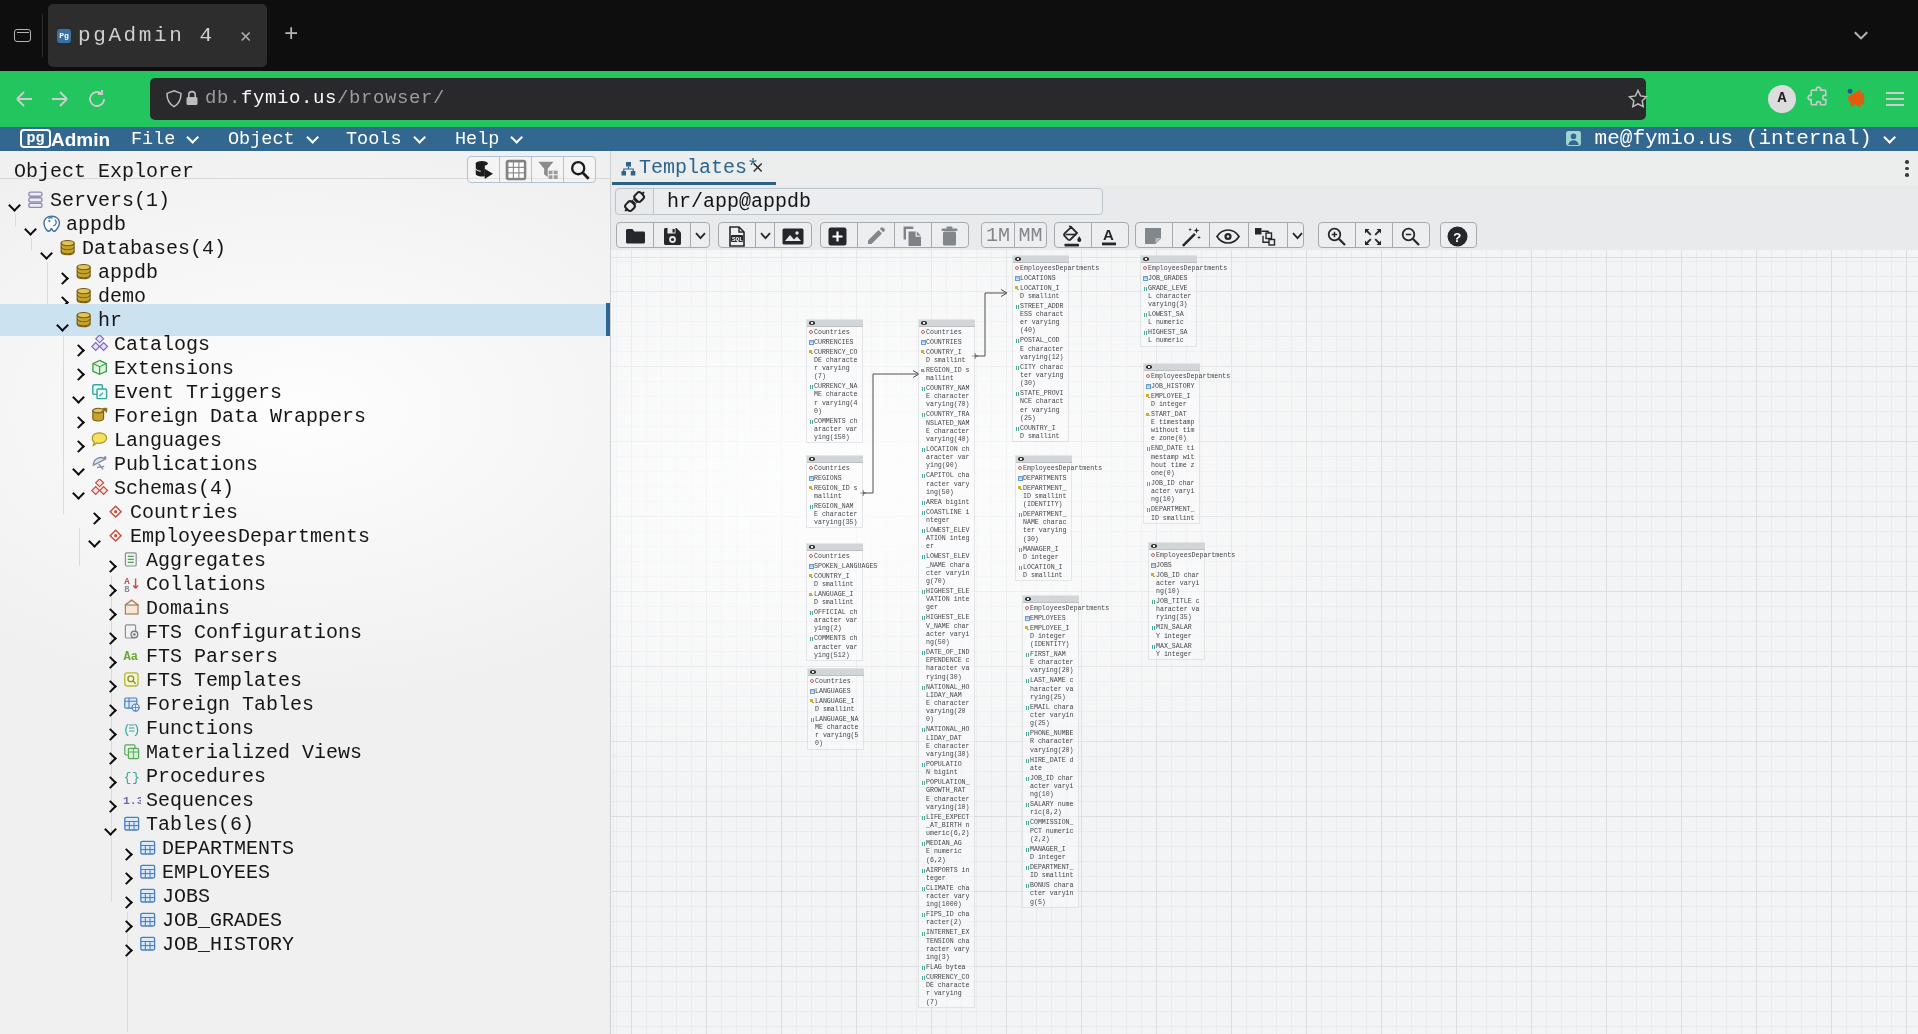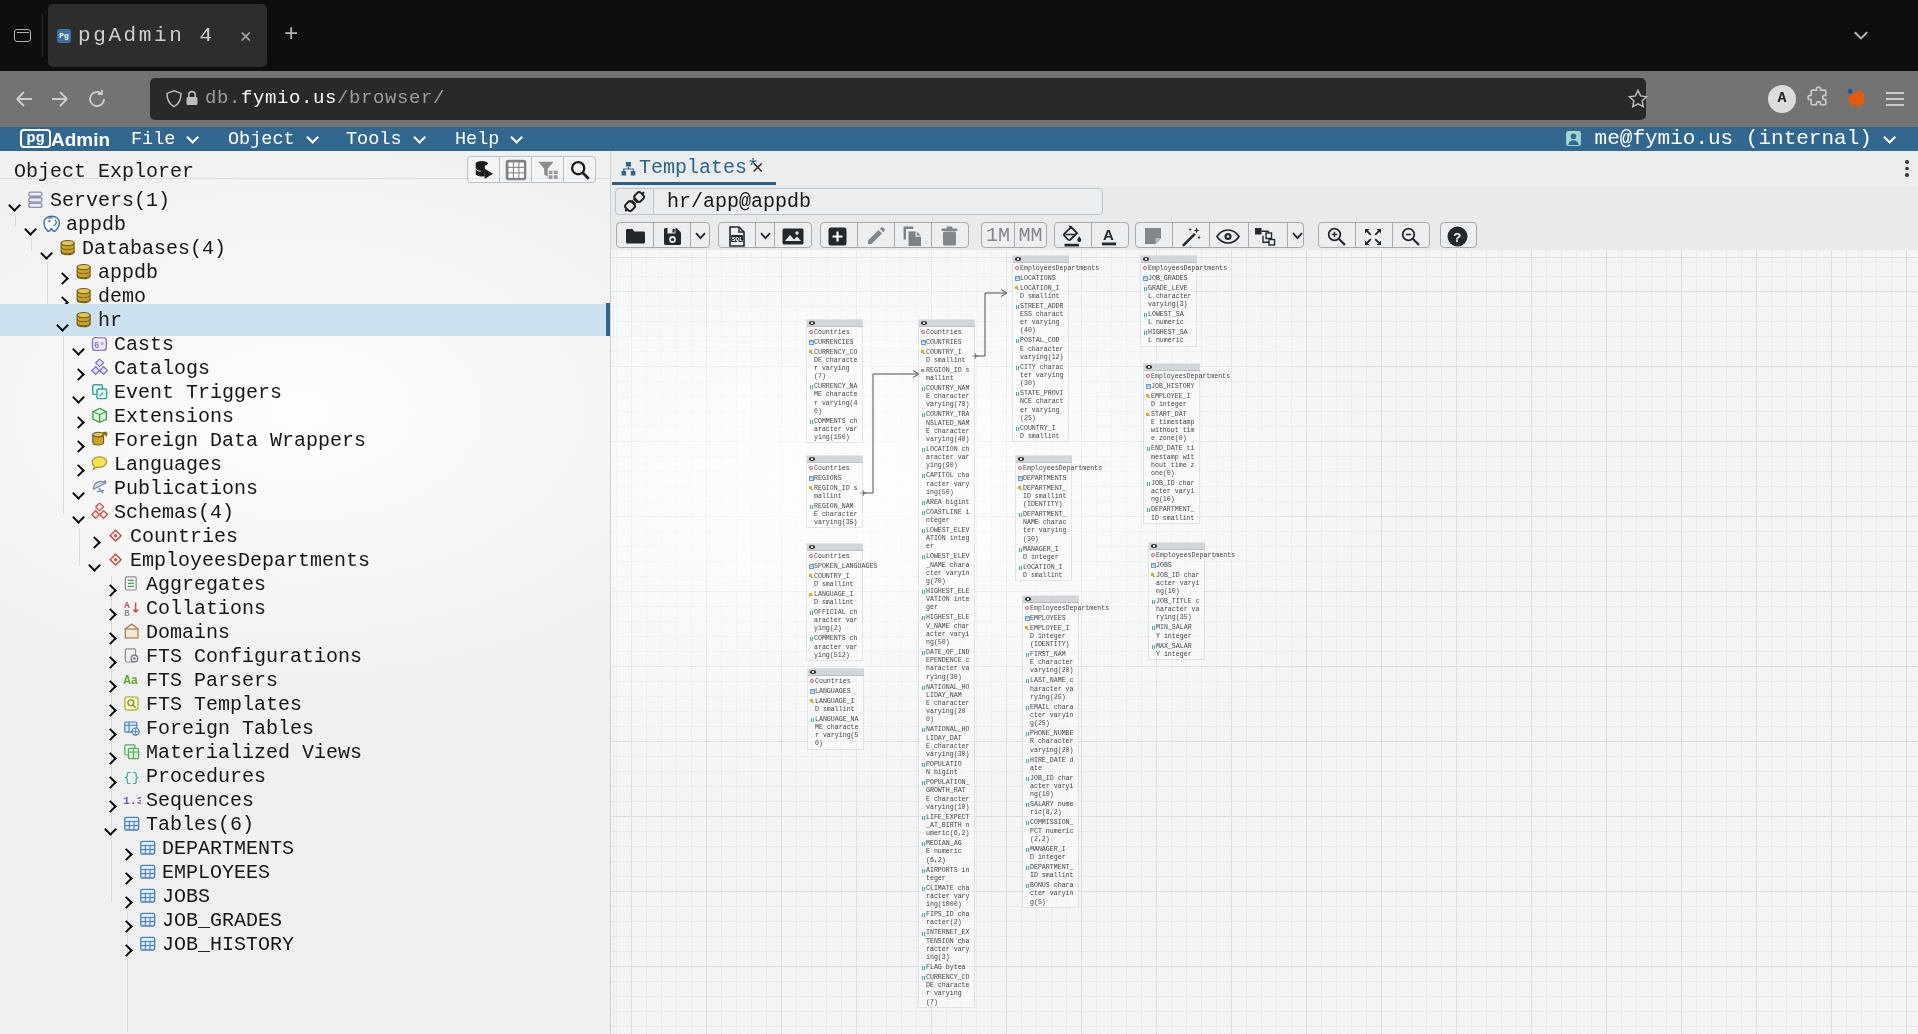--- a/index.html
+++ b/index.html
@@ -8,21 +8,21 @@
 #fav{position:absolute;left:9px;top:25px;width:14px;height:14px;border-radius:3px;background:#3c71a2;color:#fff;
  font:bold 8px/14px "Liberation Mono",monospace;text-align:center;}
 #tabtitle{position:absolute;left:30px;top:20px;color:#cfcfcf;font-size:21px;letter-spacing:2.6px;}
 #tabx{position:absolute;left:192px;top:20px;color:#aeaeae;font-size:19px;}
 #newtab{position:absolute;left:284px;top:21px;color:#b5b5b5;font-size:24px;font-weight:400;}
 #tablist{position:absolute;left:14px;top:29px;width:17px;height:13px;border:1.6px solid #b4b4b4;border-radius:3px;}
 #tablist:before{content:"";position:absolute;left:1.5px;right:1.5px;top:1.6px;height:1.6px;background:#b4b4b4;}
 #tabsep{position:absolute;left:42px;top:14px;width:1px;height:43px;background:#2c2c2d;}
 #alltabs{position:absolute;left:1852px;top:26px;width:18px;height:18px;}
 
-#navbar{position:absolute;left:0;top:71px;width:1918px;height:56px;background:#737373;}
+#navbar{position:absolute;left:0;top:71px;width:1918px;height:56px;background:#22c55e;}
 .nbtn{position:absolute;top:85px;color:#cdcdcd;font-size:21px;}
 #urlbar{position:absolute;left:150px;top:7px;width:1496px;height:42px;background:#29292b;border-radius:5px;}
 #urltext{position:absolute;left:55px;top:9px;font-size:19px;color:#9c9ca0;letter-spacing:0.6px;}
 #urltext b{color:#fafafc;font-weight:normal;}
 
 #menubar{position:absolute;left:0;top:127px;width:1918px;height:24px;background:#32678f;color:#fff;}
 .mitem{position:absolute;top:2px;font-size:18.5px;color:#fff;}
 .mchev{display:inline-block;width:9px;height:9px;border-right:2.2px solid #fff;border-bottom:2.2px solid #fff;transform:rotate(45deg) translateY(-3px);margin-left:11px;}
 #pglogo{position:absolute;left:20px;top:2px;}
 #pgbox{display:inline-block;width:31px;height:19px;border:2px solid #fff;border-radius:4px;color:#fff;font:bold 15px/16px "Liberation Mono",monospace;text-align:center;vertical-align:top;}
@@ -380,50 +380,43 @@
           <span class="tl" style="left:98px">demo</span>
         </div>
 <div class="trow sel">
           <i class="chev cd" style="left:58px"></i>
           <svg class="tic" style="left:75px" width="18" height="18" viewBox="0 0 15 15">
             <use href="#i-db"></use>
           </svg>
           <span class="tl" style="left:98px">hr</span>
         </div>
 <div class="trow">
-          <i class="chev cd" style="left:74px"></i>
-          <svg class="tic" style="left:91px" width="18" height="18" viewBox="0 0 15 15">
-            <use href="#i-cast"></use>
-          </svg>
-          <span class="tl" style="left:114px">Casts</span>
-        </div>
-<div class="trow">
           <i class="chev cr" style="left:74px"></i>
           <svg class="tic" style="left:91px" width="18" height="18" viewBox="0 0 15 15">
             <use href="#i-cat"></use>
           </svg>
           <span class="tl" style="left:114px">Catalogs</span>
         </div>
 <div class="trow">
+          <i class="chev cr" style="left:74px"></i>
+          <svg class="tic" style="left:91px" width="18" height="18" viewBox="0 0 15 15">
+            <use href="#i-ext"></use>
+          </svg>
+          <span class="tl" style="left:114px">Extensions</span>
+        </div>
+<div class="trow">
           <i class="chev cd" style="left:74px"></i>
           <svg class="tic" style="left:91px" width="18" height="18" viewBox="0 0 15 15">
             <use href="#i-evt"></use>
           </svg>
           <span class="tl" style="left:114px">Event Triggers</span>
         </div>
 <div class="trow">
           <i class="chev cr" style="left:74px"></i>
           <svg class="tic" style="left:91px" width="18" height="18" viewBox="0 0 15 15">
-            <use href="#i-ext"></use>
-          </svg>
-          <span class="tl" style="left:114px">Extensions</span>
-        </div>
-<div class="trow">
-          <i class="chev cr" style="left:74px"></i>
-          <svg class="tic" style="left:91px" width="18" height="18" viewBox="0 0 15 15">
             <use href="#i-fdw"></use>
           </svg>
           <span class="tl" style="left:114px">Foreign Data Wrappers</span>
         </div>
 <div class="trow">
           <i class="chev cr" style="left:74px"></i>
           <svg class="tic" style="left:91px" width="18" height="18" viewBox="0 0 15 15">
             <use href="#i-lang"></use>
           </svg>
           <span class="tl" style="left:114px">Languages</span>
@@ -497,20 +490,27 @@
             <use href="#i-ftst"></use>
           </svg>
           <span class="tl" style="left:146px">FTS Templates</span>
         </div>
 <div class="trow">
           <i class="chev cr" style="left:106px"></i>
           <svg class="tic" style="left:123px" width="18" height="18" viewBox="0 0 15 15">
             <use href="#i-ftab"></use>
           </svg>
           <span class="tl" style="left:146px">Foreign Tables</span>
+        </div>
+<div class="trow">
+          <i class="chev cr" style="left:106px"></i>
+          <svg class="tic" style="left:123px" width="18" height="18" viewBox="0 0 15 15">
+            <use href="#i-func"></use>
+          </svg>
+          <span class="tl" style="left:146px">Functions</span>
         </div>
 <div class="trow">
           <i class="chev cr" style="left:106px"></i>
           <svg class="tic" style="left:123px" width="18" height="18" viewBox="0 0 15 15">
             <use href="#i-mv"></use>
           </svg>
           <span class="tl" style="left:146px">Materialized Views</span>
         </div>
 <div class="trow">
           <i class="chev cr" style="left:106px"></i>

